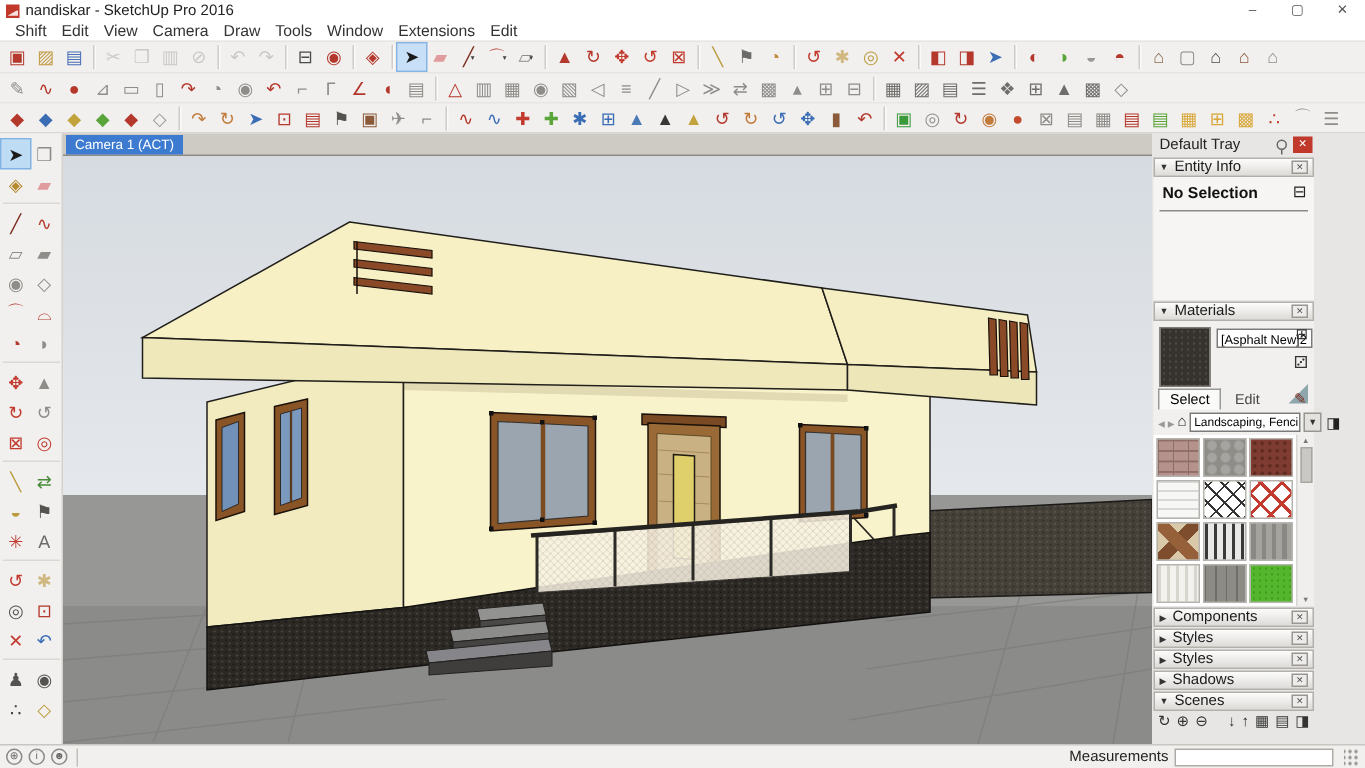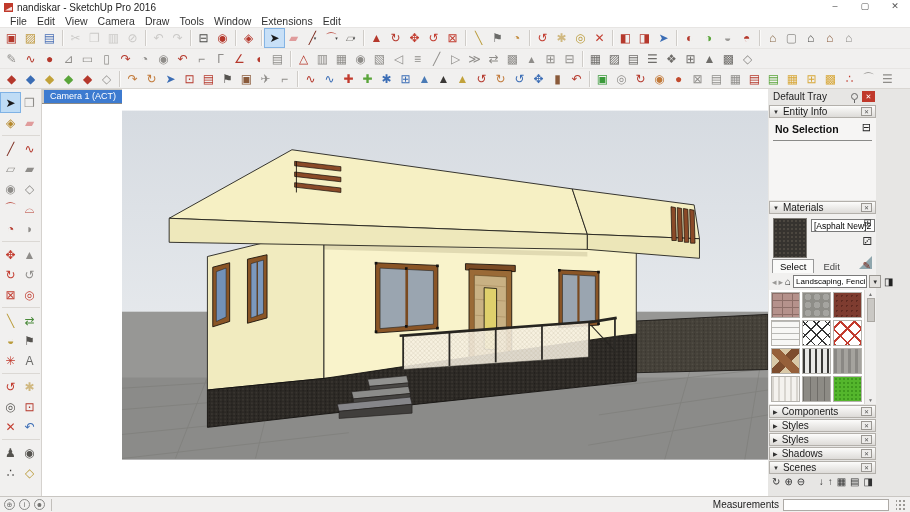--- a/index.html
+++ b/index.html
@@ -21,21 +21,21 @@
 .ticon.active{background:#c8e0f7;outline:1px solid #84b4e4;}
 .ticon.disabled{opacity:.45;}
 .ticon .dd{font-size:5px;color:#444;margin-left:-2px;align-self:center;}
 .tsep{width:1px;height:16px;background:#cfccc8;margin:0 3px;box-shadow:1px 0 0 #fbfaf9;flex:none;}
 
 .mainrow{display:flex;height:407px;flex:none;}
 .palette{width:42px;background:#f1f0ef;border-right:1px solid #d5d2ce;display:flex;flex-wrap:wrap;align-content:flex-start;padding:4px 0 0 1px;}
 .picon{width:19px;height:19px;display:flex;align-items:center;justify-content:center;font-size:12px;margin:0 0 1px 0;flex:none;}
 .picon.active{background:#bfdcf5;outline:1px solid #7fb2e5;}
 .psep{width:38px;height:1px;background:#dbd8d4;margin:2px 0 3px 1px;flex:none;}
-.viewport{width:726px;display:flex;flex-direction:row;flex:none;}
+.viewport{width:726px;display:flex;flex-direction:column;flex:none;}
 .tabstrip{height:15px;background:#cecbc5;border-bottom:1px solid #8d8a84;display:flex;align-items:center;padding-left:2px;flex:none;}
 .scenetab{background:#3d7bd0;color:#fff;font-size:9px;padding:1px 6px 2px 6px;}
 .model-svg{display:block;}
 
 .tray{width:142px;background:#e7e6e4;display:flex;flex:none;gap:45px;}
 .traycol{width:130px;display:flex;flex-direction:column;}
 .traybar{height:15px;display:flex;align-items:center;font-size:10px;color:#222;padding:0 2px 0 5px;flex:none;}
 .pinicon{margin-left:auto;width:7px;height:7px;border:1px solid #666;border-radius:50%;position:relative;flex:none;}
 .pinicon:after{content:"";position:absolute;left:2px;top:6px;width:1px;height:3px;background:#666;}
 .tray-close{width:13px;height:11px;background:#c0392b;color:#fff;font-size:7px;line-height:11px;text-align:center;margin-left:4px;flex:none;}
@@ -102,21 +102,21 @@
   <div class="titlebar">
     <span class="sk-logo"></span>
     <span>nandiskar - SketchUp Pro 2016</span>
     <span class="controls" id="winctrls">
         <span class="ctrl">–</span>
         <span class="ctrl">▢</span>
         <span class="ctrl">✕</span>
       </span>
   </div>
   <div class="menubar" id="menubar">
-      <div class="menu-item">File</div>
+      <div class="menu-item">Shift</div>
       <div class="menu-item">Edit</div>
       <div class="menu-item">View</div>
       <div class="menu-item">Camera</div>
       <div class="menu-item">Draw</div>
       <div class="menu-item">Tools</div>
       <div class="menu-item">Window</div>
       <div class="menu-item">Extensions</div>
       <div class="menu-item">Edit</div>
     </div>
   <div class="tbar" id="tb1">

